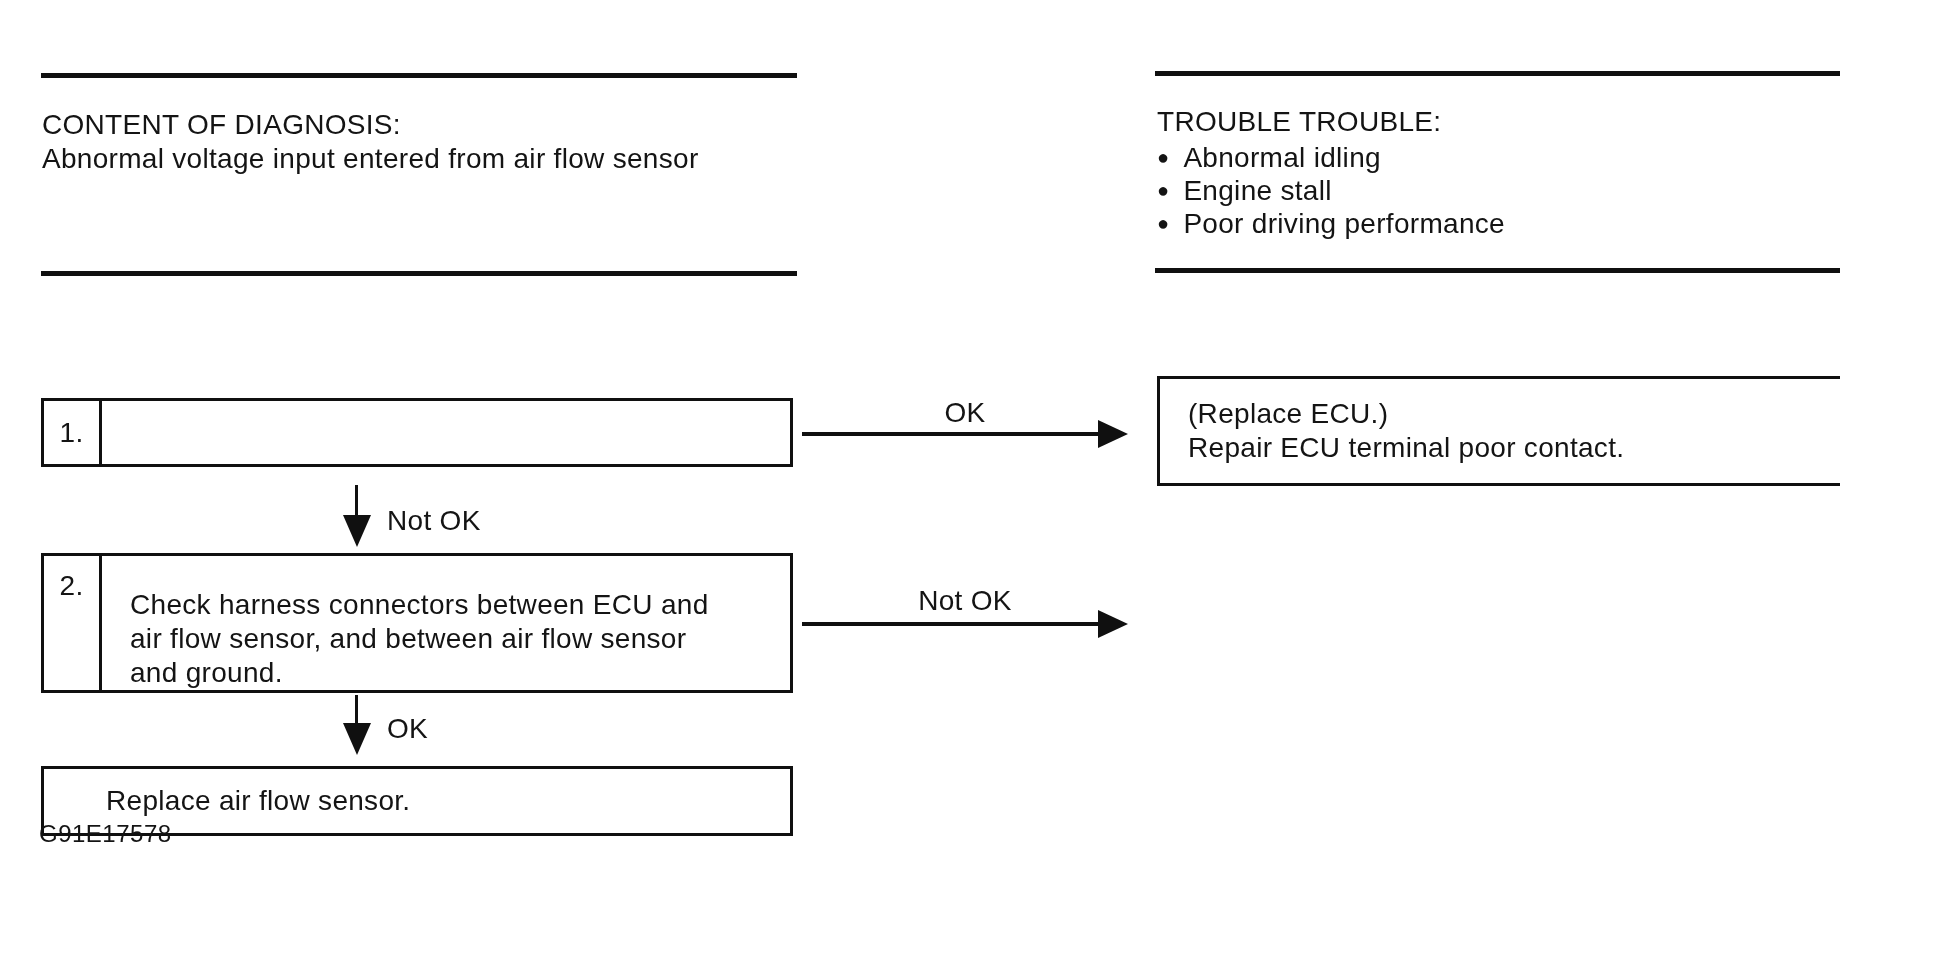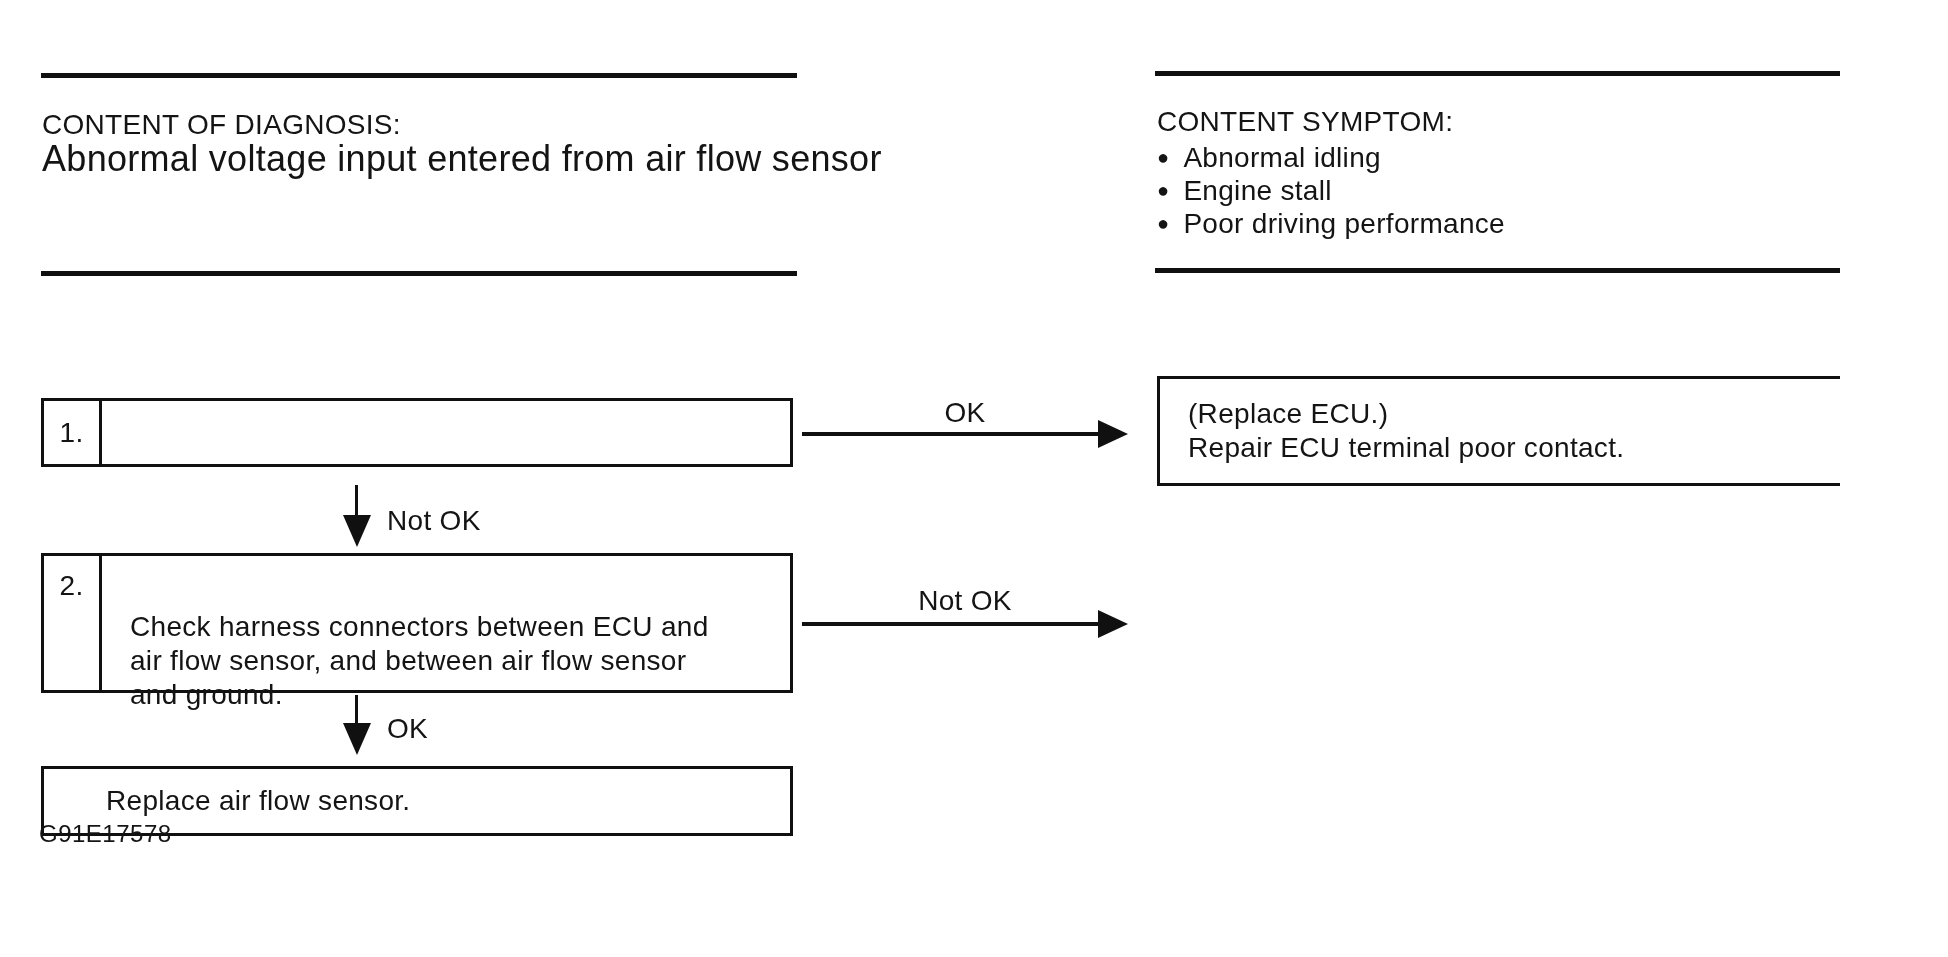--- a/index.html
+++ b/index.html
@@ -22,21 +22,21 @@
     background: #101010;
   }
   .hdr-title {
     position: absolute;
     font-size: 28px;
     line-height: 34px;
     white-space: nowrap;
   }
   .hdr-desc {
     position: absolute;
-    font-size: 36px;
+    font-size: 28px;
     line-height: 34px;
     white-space: nowrap;
   }
   .symptom-list {
     position: absolute;
     font-size: 28px;
     line-height: 34px;
   }
   .symptom-item { display: flex; align-items: center; margin-bottom: 0px; height: 33px; }
   .symptom-item .bullet { font-size: 20px; margin-right: 14px; line-height: 33px; }
@@ -56,21 +56,21 @@
     flex: 0 0 58px;
   }
   .numcell.center { align-items: center; }
   .numcell.top { align-items: flex-start; padding-top: 13px; }
   .boxtext {
     display: flex;
     align-items: center;
     padding-left: 28px;
     padding-right: 16px;
   }
-  .boxtext.top { align-items: center; padding-top: 28px; margin-top: 48px; }
+  .boxtext.top { align-items: flex-end; padding-top: 28px; margin-top: 48px; }
   .boxtext.wrap div { max-width: 600px; }
   .arrow-line-h {
     position: absolute;
     height: 4px;
     background: #101010;
   }
   .arrow-head-right {
     position: absolute;
     width: 0; height: 0;
     border-top: 14px solid transparent;
@@ -105,21 +105,21 @@
 <body>
 
 <div class="page">
 
   <div class="rule" style="left:41px; top:73px; width:756px;"></div>
   <div class="hdr-title" style="left:42px; top:108px;">CONTENT OF DIAGNOSIS:</div>
   <div class="hdr-desc" style="left:42px; top:142px;">Abnormal voltage input entered from air flow sensor</div>
   <div class="rule" style="left:41px; top:271px; width:756px;"></div>
 
   <div class="rule" style="left:1155px; top:71px; width:757px;"></div>
-  <div class="hdr-title" style="left:1157px; top:105px;">CONTENT SYMPTOM:</div>
+  <div class="hdr-title" style="left:1157px; top:105px;">TROUBLE TROUBLE:</div>
   <div class="symptom-list" style="left:1157px; top:141px;">
     <div class="symptom-item">
       <span class="bullet">●</span>
       <span>Abnormal idling</span>
     </div>
     <div class="symptom-item">
       <span class="bullet">●</span>
       <span>Engine stall</span>
     </div>
     <div class="symptom-item">

